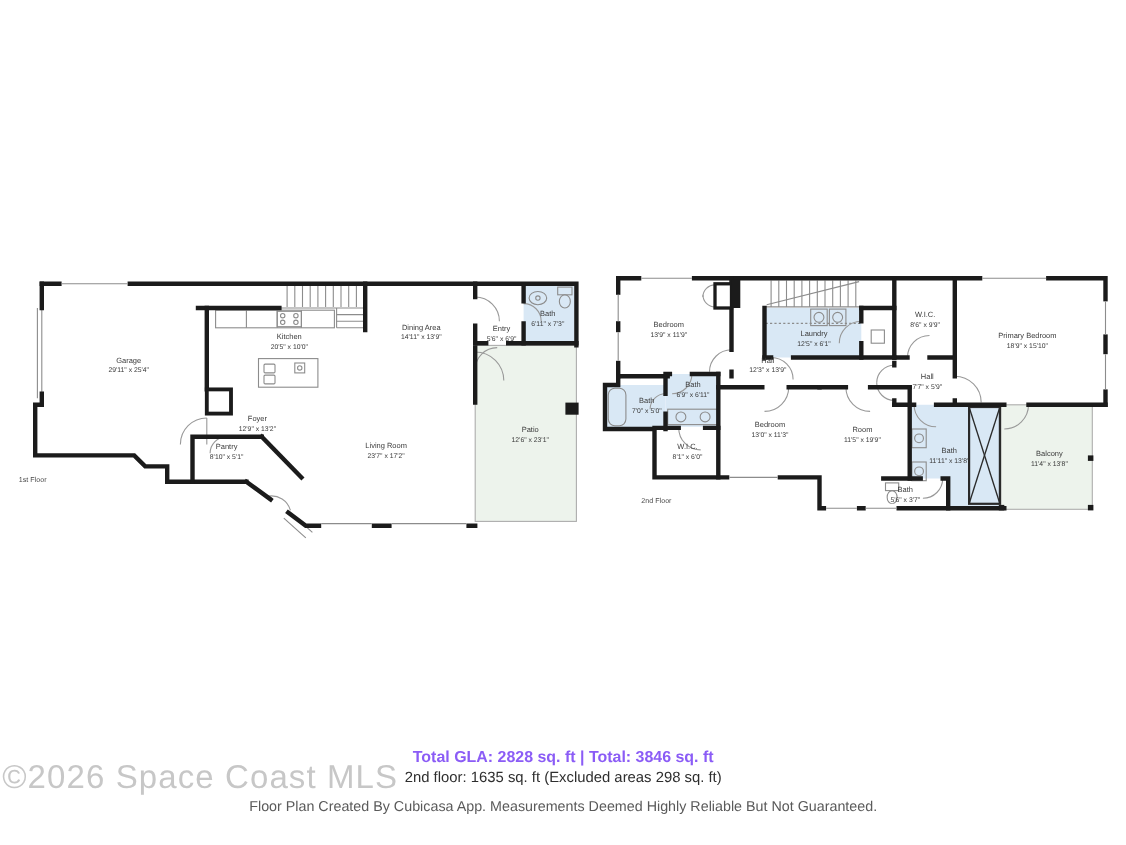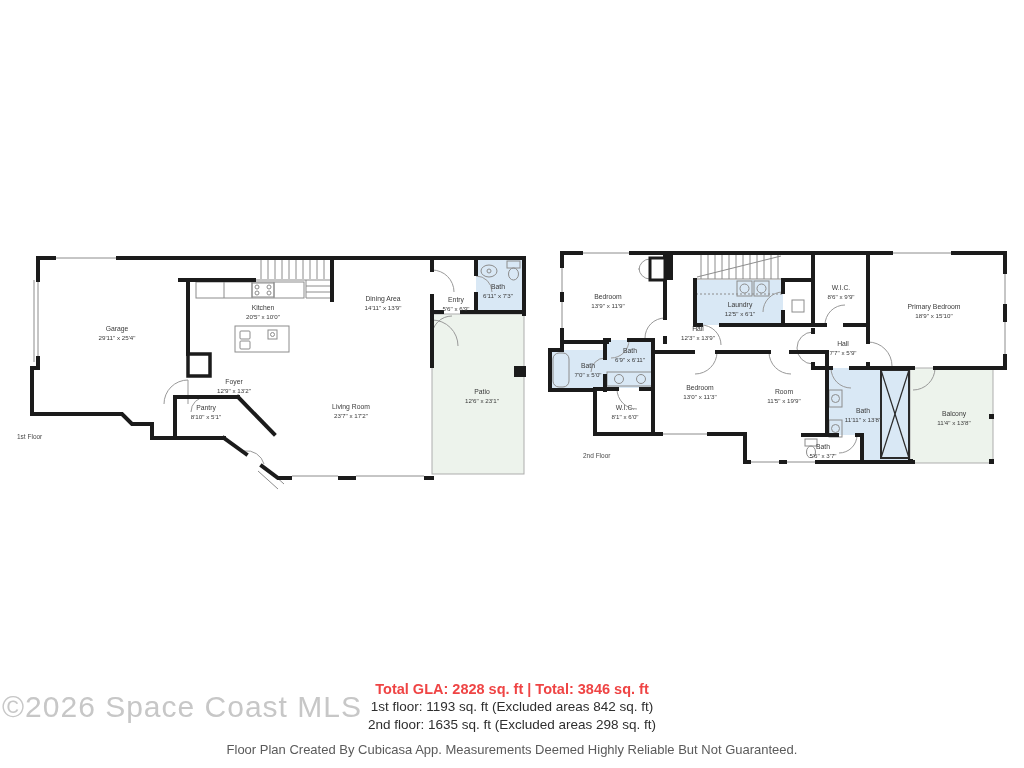--- a/index.html
+++ b/index.html
@@ -5,21 +5,21 @@
   html,body{margin:0;padding:0;background:#ffffff;}
   #page{position:relative;width:1024px;height:768px;background:#ffffff;overflow:hidden;
         font-family:"Liberation Sans", sans-serif;}
   svg{position:absolute;}
   .rlabel{position:absolute;transform:translate(-50%,-50%);text-align:center;
           color:#3a3a3a;white-space:nowrap;line-height:1.3;z-index:5;}
   .rname{font-size:6.8px;}
   .rdims{font-size:6.2px;}
   .fcaption{position:absolute;font-size:6.5px;color:#4a4a4a;z-index:5;}
   #summary{position:absolute;left:0;right:0;top:680px;text-align:center;z-index:5;}
-  .sum-total{font-size:14.5px;font-weight:bold;color:#ef4444;line-height:18px;}
+  .sum-total{font-size:14.5px;font-weight:bold;color:#8b5cf6;line-height:18px;}
   .sum-line{font-size:13.5px;color:#2e2e2e;line-height:17.5px;}
   .sum-disc{font-size:13px;color:#5a5a5a;margin-top:9px;}
   #watermark{position:absolute;left:2px;top:690px;font-size:30px;color:#c7c7c7;
              letter-spacing:1px;z-index:4;}
 </style>
 </head>
 <body>
 
 <div id="page">
 
@@ -349,20 +349,19 @@
     <div class="rdims">11'4" x 13'8"</div>
   </div>
   <div class="rlabel" style="left:823px;top:451px;">
     <div class="rname">Bath</div>
     <div class="rdims">5'6" x 3'7"</div>
   </div>
   <div class="fcaption" style="left:583px;top:452px;">2nd Floor</div>
 
   <div id="summary">
     <div class="sum-total">Total GLA: 2828 sq. ft | Total: 3846 sq. ft</div>
-    <div class="sum-line">1st floor: 1193 sq. ft (Excluded areas 842 sq. ft)</div>
     <div class="sum-line">2nd floor: 1635 sq. ft (Excluded areas 298 sq. ft)</div>
     <div class="sum-disc">Floor Plan Created By Cubicasa App. Measurements Deemed Highly Reliable But Not Guaranteed.</div>
   </div>
 
   <div id="watermark">©2026 Space Coast MLS</div>
 
 </div>
 
 </body></html>

